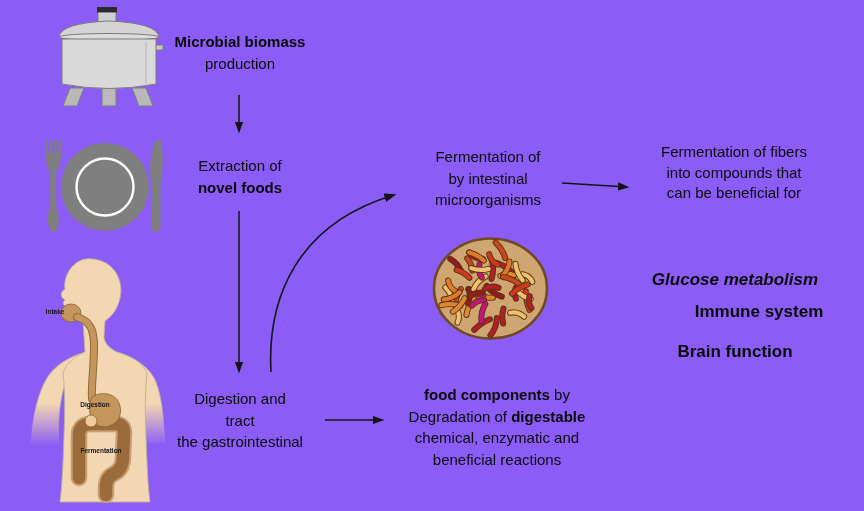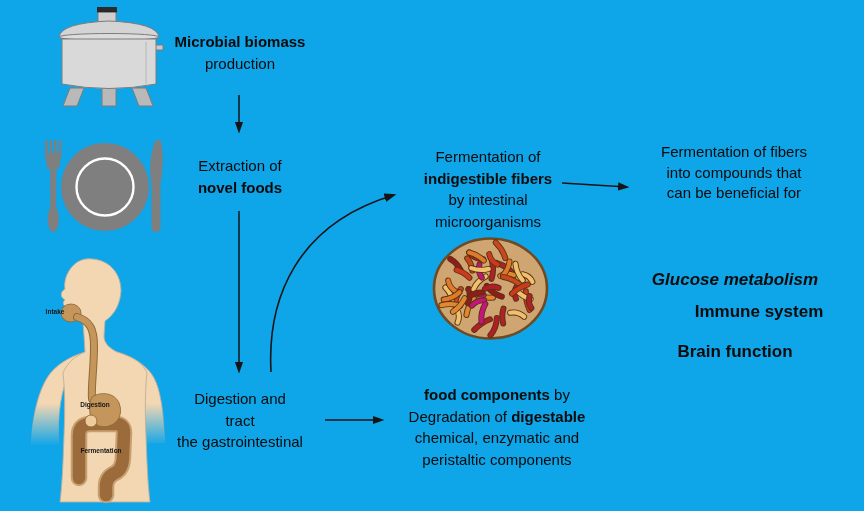--- a/index.html
+++ b/index.html
@@ -1,16 +1,16 @@
 <!DOCTYPE html>
 <html><head>
 <meta charset="utf-8">
 <style>
   html,body{margin:0;padding:0;background:#fff;}
-  .canvas{position:relative;width:864px;height:511px;background:#0ea5e9;
+  .canvas{position:relative;width:864px;height:511px;background:#8b5cf6;
           font-family:"Liberation Sans", sans-serif;color:#0b0b0b;overflow:hidden;}
   .abs{position:absolute;}
   .tblock{position:absolute;text-align:center;transform:translateX(-50%);
           font-size:15px;line-height:21.5px;color:#0b0b0b;}
   .tline{white-space:pre;}
   .b{font-weight:bold;}
   .benefit{position:absolute;transform:translateX(-50%);font-size:17px;
            font-weight:bold;white-space:pre;}
   .bodylabel{position:absolute;transform:translate(-50%,-50%);font-size:6.5px;
              font-weight:bold;color:#151515;white-space:pre;}
@@ -204,30 +204,29 @@
   </div>
 
   <div class="tblock" style="left:240px;top:388px;">
     <div class="tline">Digestion and</div>
     <div class="tline">tract</div>
     <div class="tline">the gastrointestinal</div>
   </div>
 
   <div class="tblock" style="left:488px;top:146px;">
     <div class="tline">Fermentation of</div>
-    <div class="tline b">indigestible fibers</div>
     <div class="tline">by intestinal</div>
     <div class="tline">microorganisms</div>
   </div>
 
   <div class="tblock" style="left:497px;top:384px;">
     <div class="tline"><span class="b">food components</span><span> by</span></div>
     <div class="tline"><span>Degradation of </span><span class="b">digestable</span></div>
     <div class="tline">chemical, enzymatic and</div>
-    <div class="tline">peristaltic components</div>
+    <div class="tline">beneficial reactions</div>
   </div>
 
   <div class="tblock" style="left:734px;top:142px;line-height:20.5px;">
     <div class="tline">Fermentation of fibers</div>
     <div class="tline">into compounds that</div>
     <div class="tline">can be beneficial for</div>
   </div>
 
   <div class="benefit" style="left:735px;top:270px;font-style:italic;">Glucose metabolism</div>
   <div class="benefit" style="left:735px;top:302px;margin-left:24px;">Immune system</div>

